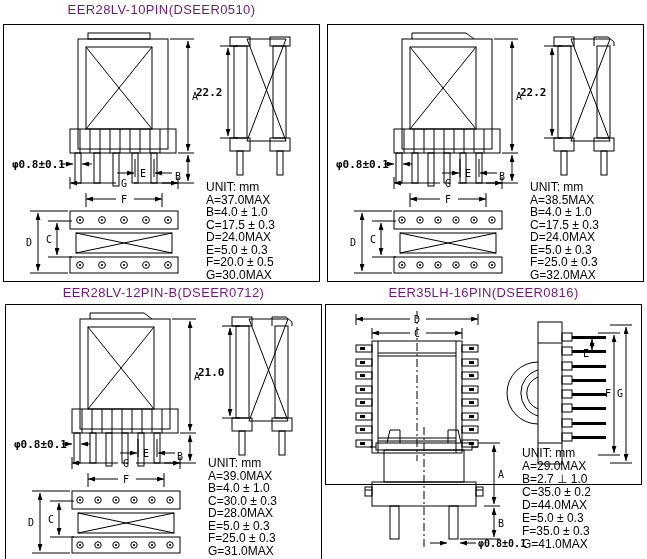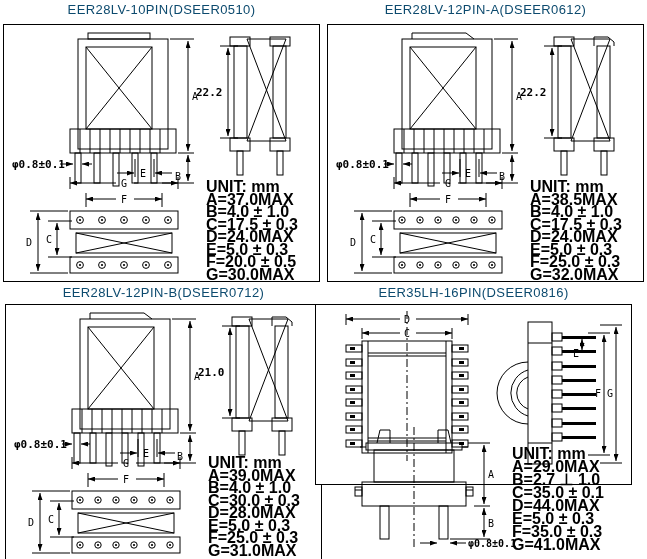--- a/index.html
+++ b/index.html
@@ -1,28 +1,28 @@
 <!DOCTYPE html>
 <html><head>
 <meta charset="utf-8">
 <style>
   * { box-sizing: border-box; }
   html,body { margin:0; padding:0; background:#fff; }
   .sheet { position:relative; width:647px; height:559px; background:#fff;
            font-family:"Liberation Sans", sans-serif; color:#000; overflow:hidden; }
   .panel { position:absolute; }
   .panel-title { position:absolute; left:0; right:0; top:2px; height:20px;
-                 text-align:center; font-size:13px; letter-spacing:.4px; color:#0c4a6e; }
+                 text-align:center; font-size:13px; letter-spacing:.4px; color:#701a75; }
   .panel-box { position:absolute; border:1px solid #000; background:#fff; }
   .panel-box svg { position:absolute; overflow:visible; }
   svg line, svg rect, svg path, svg circle, svg polyline { stroke:#000; fill:none; stroke-width:1; }
   svg .fill { fill:#000; stroke:none; }
   svg text { fill:#000; stroke:none; font-family:"DejaVu Sans Mono", monospace; font-size:10px; }
   svg text.big { font-size:11px; font-weight:bold; }
-  .specs { position:absolute; font-size:16px; font-weight:bold; line-height:12.5px;
+  .specs { position:absolute; font-size:12px; font-weight:normal; line-height:12.5px;
            font-family:"Liberation Sans", sans-serif; white-space:nowrap; }
   .specs4 { line-height:13px; }
 </style>
 </head>
 <body>
 
 <div class="sheet">
 
 <svg width="0" height="0" style="position:absolute">
   <defs>
@@ -158,21 +158,20 @@
       <div>C=17.5 ± 0.3</div>
       <div>D=24.0MAX</div>
       <div>E=5.0 ± 0.3</div>
       <div>F=20.0 ± 0.5</div>
       <div>G=30.0MAX</div>
     </div>
   </div>
 </div>
 
 <div class="panel" style="left:324px;top:0;width:323px;height:283px">
-  <div class="panel-title">EER28LV-12PIN-A(DSEER0612)</div>
   <div class="panel-box" style="left:3px;top:24px;right:3px;bottom:1px">
 
     <svg style="left:8px;top:2px" width="190" height="158" viewBox="0 0 190 158">
       <g>
         <rect x="66" y="12" width="90" height="110"></rect>
         <path d="M76,12 L76,6 L130,6 L138,12"></path>
         <rect x="74" y="20" width="66" height="82"></rect>
         <line x1="74" y1="20" x2="140" y2="102"></line>
             <line x1="140" y1="20" x2="74" y2="102"></line>
         <rect x="58" y="102" width="106" height="24"></rect>
@@ -431,21 +430,21 @@
       <div>B=4.0 ± 1.0</div>
       <div>C=30.0 ± 0.3</div>
       <div>D=28.0MAX</div>
       <div>E=5.0 ± 0.3</div>
       <div>F=25.0 ± 0.3</div>
       <div>G=31.0MAX</div>
     </div>
   </div>
 </div>
 
-<div class="panel" style="left:312px;top:283px;width:323px;height:204px">
+<div class="panel" style="left:322px;top:283px;width:323px;height:204px">
   <div class="panel-title">EER35LH-16PIN(DSEER0816)</div>
   <div class="panel-box" style="left:3px;top:21px;right:3px;bottom:2px">
 
     <svg style="left:22px;top:6px" width="150" height="150" viewBox="0 0 150 150">
       <g>
         <line x1="8" y1="3" x2="8" y2="14"></line>
             <line x1="130" y1="3" x2="130" y2="14"></line>
         <line x1="62" y1="8" x2="8" y2="8" marker-end="url(#ah)"></line>
         <line x1="78" y1="8" x2="130" y2="8" marker-end="url(#ah)"></line>
         <text x="66" y="12">D</text>
@@ -566,21 +565,21 @@
         <line x1="98" y1="116" x2="115" y2="116" marker-end="url(#ah)"></line>
         <line x1="144" y1="116" x2="128" y2="116" marker-end="url(#ah)"></line>
         <text class="big" x="146" y="120" style="font-size:10px">φ0.8±0.1</text>
       </g>
     </svg>
 
     <div class="specs specs4" style="left:196px;top:142px">
       <div>UNIT: mm</div>
       <div>A=29.0MAX</div>
       <div>B=2.7 ⊥ 1.0</div>
-      <div>C=35.0 ± 0.1</div>
+      <div>C=35.0 ± 0.2</div>
       <div>D=44.0MAX</div>
       <div>E=5.0 ± 0.3</div>
       <div>F=35.0 ± 0.3</div>
       <div>G=41.0MAX</div>
     </div>
   </div>
 </div>
 
 </div>
 

